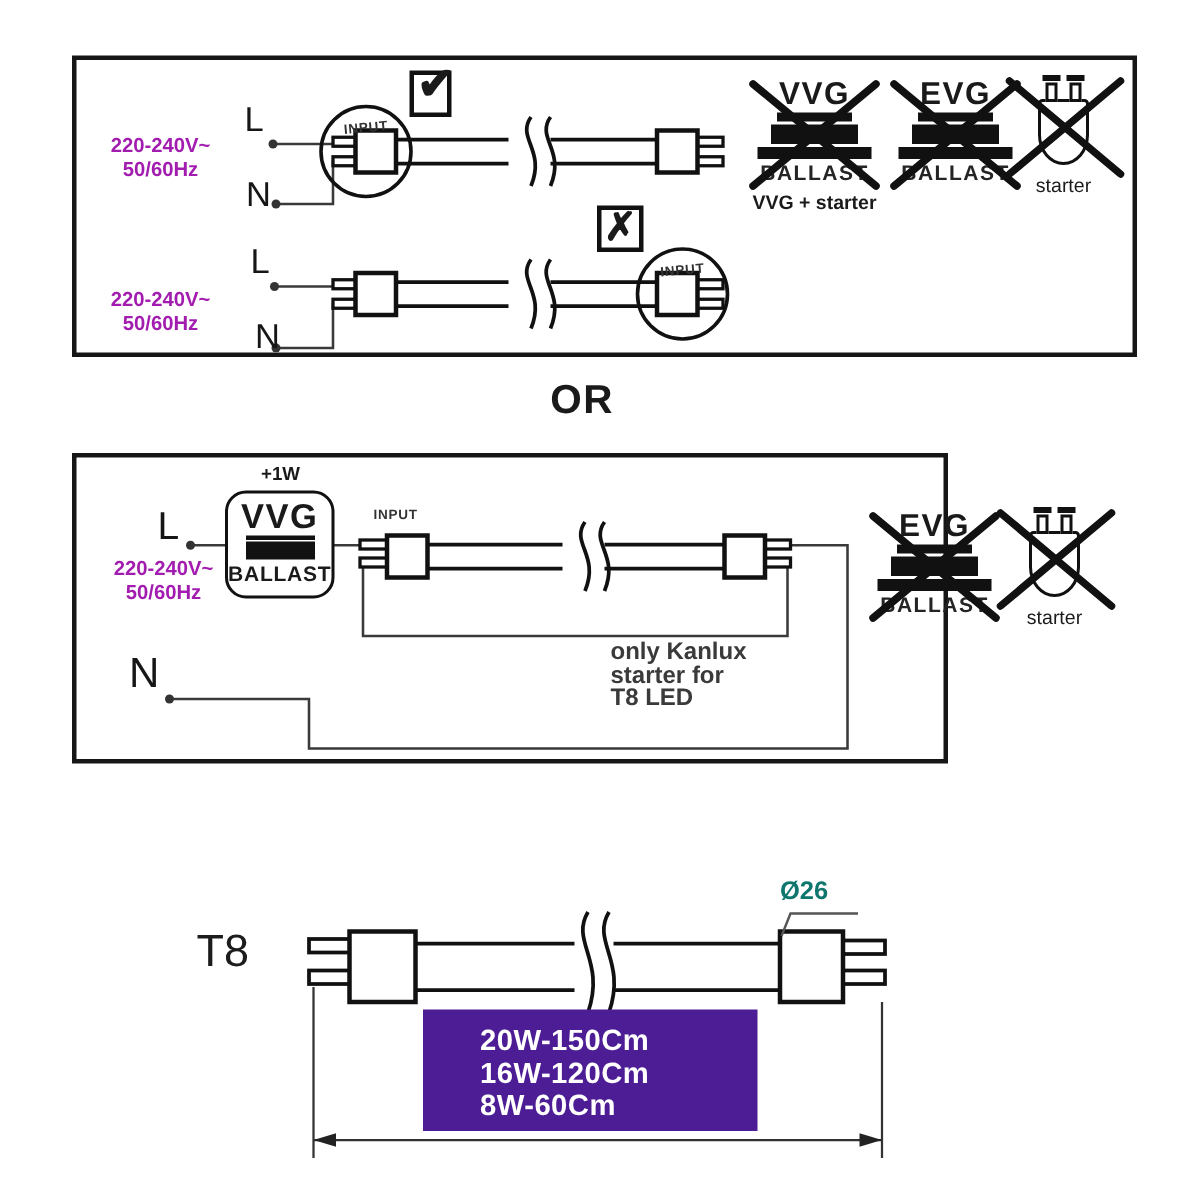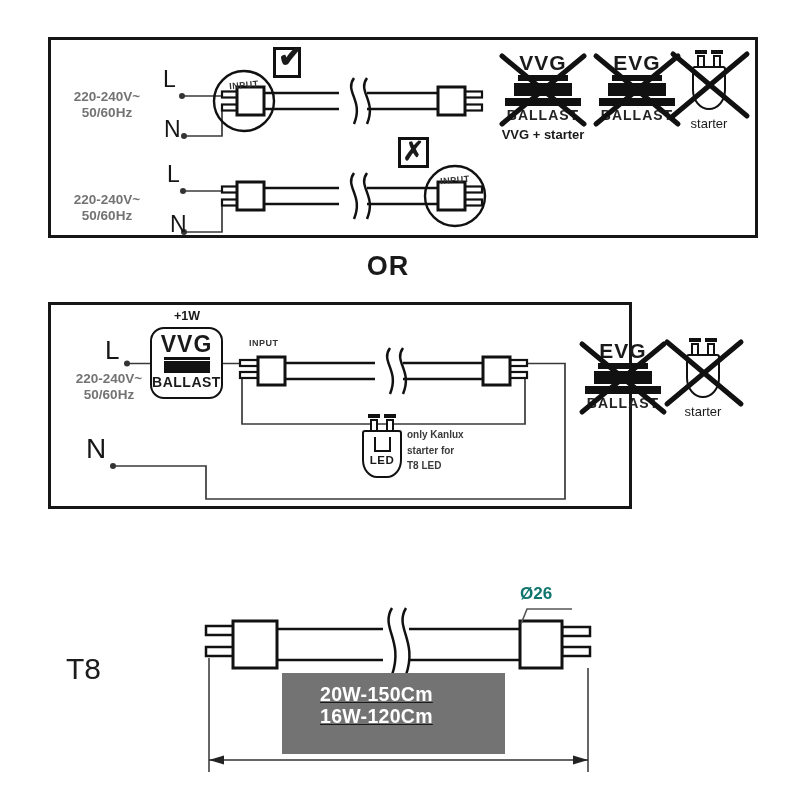--- a/index.html
+++ b/index.html
@@ -7,21 +7,21 @@
   body { font-family:"Liberation Sans", sans-serif; color:#1a1a1a; }
   #canvas { position:relative; width:800px; height:800px; background:#fff; overflow:hidden; }
 
   .panel { position:absolute; border:3px solid #161616; background:#fff; }
   #box1 { left:48px; top:37px;  width:710px; height:201px; }
   #box2 { left:48px; top:302px; width:584px; height:207px; }
   .panel svg.art { position:absolute; left:0; top:0; }
 
   .lbl { position:absolute; white-space:nowrap; }
   .ln  { font-size:23px; font-weight:400; color:#161616; }
-  .volt { font-size:13.5px; font-weight:bold; text-align:center; line-height:15.5px; width:96px; color:#737373; }
+  .volt { font-size:13.5px; font-weight:bold; text-align:center; line-height:15.5px; width:96px; color:#a21caf; }
   .inputlbl { font-size:9px; font-weight:bold; letter-spacing:.5px; color:#333; width:44px; text-align:center; }
 
   .markbox { position:absolute; border:3px solid #111; background:#fff; text-align:center; }
   #checkbox1 { left:222px; top:7px;  width:28px; height:31px; }
   #checkbox1 .g { font-size:30px; font-weight:bold; line-height:26px; display:block; transform:translate(2px,-6px); }
   #xbox1 { left:347px; top:97px; width:31px; height:31px; }
   #xbox1 .g { font-size:26px; font-weight:bold; line-height:27px; display:block; transform:translate(0px,-2px); }
 
   .xballast { position:absolute; width:86px; text-align:center; }
   .xb-name  { font-size:21px; font-weight:bold; line-height:20px; letter-spacing:1px; }
@@ -46,28 +46,28 @@
 
   .vvgbox { position:absolute; width:73px; height:72px; border:2.5px solid #111; border-radius:14px; background:#fff; text-align:center; }
   .vvg-name { font-size:23px; font-weight:bold; line-height:25px; margin-top:3px; letter-spacing:1px; }
   .vvg-line { width:46px; height:2.5px; background:#111; margin:0 auto; }
   .vvg-bar  { width:46px; height:12px; background:#111; margin:1.5px auto 0; }
   .vvg-label{ font-size:14px; font-weight:bold; line-height:15px; margin-top:2px; letter-spacing:.5px; }
   .plusw { font-size:12.5px; font-weight:bold; width:60px; text-align:center; }
 
   #or { position:absolute; left:358px; top:251px; width:60px; text-align:center; font-size:27px; font-weight:bold; letter-spacing:1px; }
 
-  #t8size { position:absolute; left:66px; top:650px; width:100px; text-align:left; font-size:30px; line-height:38px; color:#1c1c1c; }
+  #t8size { position:absolute; left:66px; top:616px; width:100px; text-align:right; font-size:30px; line-height:38px; color:#1c1c1c; }
   #dialbl { position:absolute; left:520px; top:584px; font-size:17px; font-weight:600; color:#0f766e; }
   #orangebox { position:absolute; left:282px; top:673px; width:223px; height:81px; padding:11px 0 0 38px; }
   #orangebox .sz { color:#fff; font-size:19.5px; font-weight:bold; line-height:21.5px; letter-spacing:.3px; }
 
   #bottomsvg { position:absolute; left:180px; top:580px; }
 
-  .note { font-size:10px; color:#3a3a3a; line-height:15.5px; font-weight:600; }
+  .note { font-size:16px; color:#3a3a3a; line-height:15.5px; font-weight:600; }
 </style>
 </head>
 <body>
 
 <div id="canvas">
 
   <div id="box1" class="panel">
     <svg class="art" width="704" height="195" viewBox="0 0 704 195">
 
       <g stroke="#3a3a3a" stroke-width="1.7" fill="none">
@@ -224,27 +224,20 @@
     </div>
 
     <div class="lbl ln" style="left:54px;top:30px;font-size:26px;">L</div>
     <div class="lbl volt" style="left:10px;top:66px;">
       <div>220-240V~</div>
         <div>50/60Hz</div>
     </div>
     <div class="lbl ln" style="left:35px;top:128px;font-size:28px;">N</div>
     <div class="lbl inputlbl" style="left:198px;top:33px;text-align:left;">INPUT</div>
 
-    <div class="ledstarter" style="left:308px;top:109px;">
-      <div class="pins"><span class="st-pin"></span><span class="st-pin"></span></div>
-      <div class="led-can">
-        <div class="led-u"></div>
-        <div class="led-txt">LED</div>
-      </div>
-    </div>
     <div class="lbl note" style="left:356px;top:122px;">
       <div>only Kanlux</div>
       <div>starter for</div>
       <div>T8 LED</div>
     </div>
 
     <div class="xballast" style="left:529px;top:36px;">
       <div class="xb-name">EVG</div>
       <div class="xb-bar1"></div>
       <div class="xb-bar2"></div>
@@ -301,18 +294,19 @@
           <path d="M408,88 V192"></path>
           <path d="M29,180 H408"></path>
       </g>
       <polygon points="29,180 44,175.5 44,184.5" fill="#222"></polygon>
       <polygon points="408,180 393,175.5 393,184.5" fill="#222"></polygon>
     </g>
   </svg>
 
   <div id="dialbl">Ø26</div>
 
-  <div id="orangebox" style="background: #737373; text-decoration: underline;">
+  <div id="orangebox" style="background: #4c1d95;">
     <div class="sz">20W-150Cm</div>
     <div class="sz">16W-120Cm</div>
+    <div class="sz">8W-60Cm</div>
   </div>
 
 </div>
 
 </body></html>

